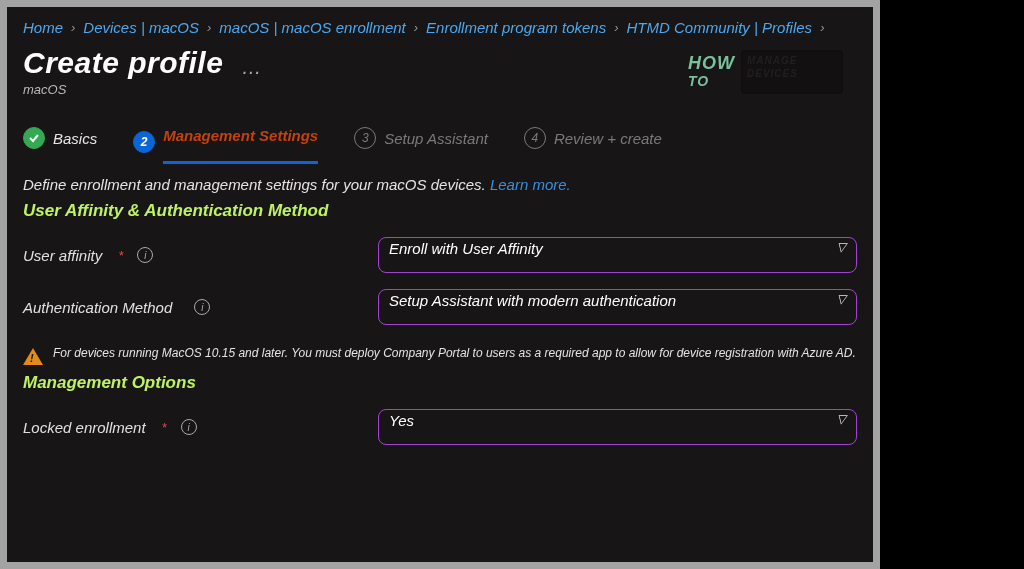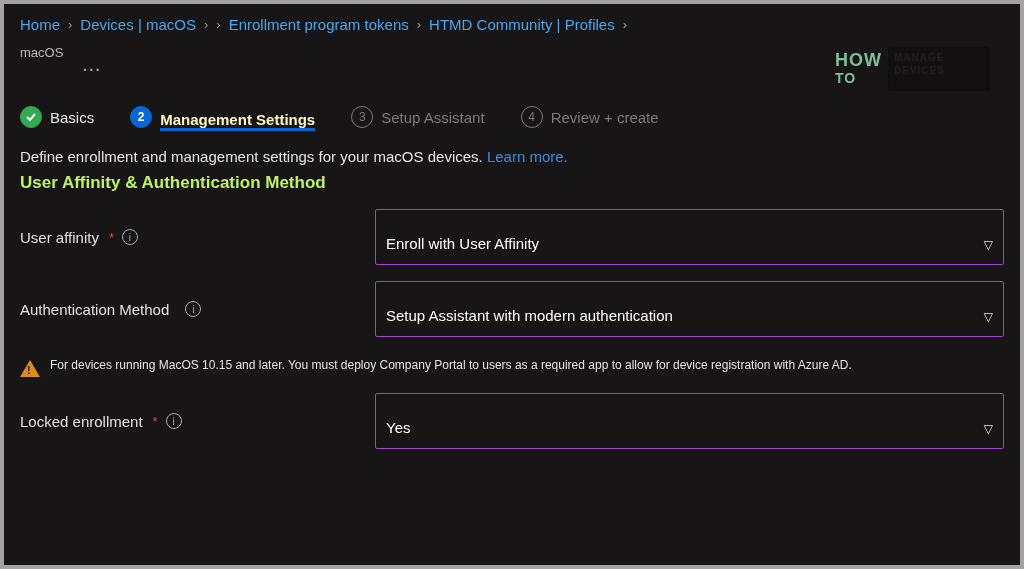--- a/index.html
+++ b/index.html
@@ -7,26 +7,27 @@
     padding: 0;
     width: 1024px;
     height: 569px;
     background: #000;
     font-family: "Segoe UI", -apple-system, BlinkMacSystemFont, sans-serif;
     color: #e6e6e6;
     overflow: hidden;
   }
   .frame {
     box-sizing: border-box;
-    width: 1024px;
+    width: 880px;
     height: 569px;
-    border: 4px solid #a3a3a3;
+    border: 7px solid #a3a3a3;
     background: #171515;
     position: relative;
     padding: 10px 16px 0 16px;
+    font-style: italic;
   }
   
   .breadcrumbs {
     display: flex;
     align-items: center;
     gap: 8px;
     font-size: 15px;
     color: #4ca0e0;
     flex-wrap: wrap;
     margin-top: 2px;
@@ -58,21 +59,20 @@
     font-size: 20px;
     margin-left: 18px;
     margin-top: 10px;
     cursor: pointer;
     letter-spacing: 2px;
   }
   .subtitle {
     font-size: 13px;
     color: #b9b9b9;
     margin-top: 2px;
-    text-align: center;
   }
   
   .watermark {
     position: absolute;
     right: 14px;
     top: 4px;
     display: flex;
     align-items: center;
     gap: 6px;
     opacity: 0.85;
@@ -131,24 +131,24 @@
     color: #fff;
   }
   .step.done .label { color: #e6e6e6; }
   .step.active .badge {
     background: #0a66d6;
     border-color: #0a66d6;
     color: #fff;
     font-weight: 600;
   }
   .step.active .label {
-    color: #fef9c3;
+    color: #c2410c;
     font-weight: 600;
     border-bottom: 3px solid #0a66d6;
-    padding-bottom: 0;
+    padding-bottom: 17px;
     margin-bottom: -8px;
   }
   
   .desc {
     margin-top: 20px;
     font-size: 15px;
     color: #e4e4e4;
   }
   .desc a {
     color: #3b8edc;
@@ -168,21 +168,21 @@
     display: flex;
     align-items: center;
     margin-top: 16px;
   }
   .field-label {
     width: 355px;
     font-size: 15px;
     color: #e0e0e0;
     display: flex;
     align-items: center;
-    gap: 8px;
+    gap: 14px;
   }
   .req {
     color: #e14848;
     font-size: 13px;
     margin-left: 2px;
   }
   .info-icon {
     width: 14px;
     height: 14px;
     border: 1px solid #aaa;
@@ -192,26 +192,26 @@
     justify-content: center;
     font-size: 10px;
     color: #aaa;
     cursor: pointer;
   }
   .select {
     flex: 1;
     max-width: 630px;
     height: 30px;
     border: 1px solid #a342d0;
-    border-radius: 2px;
+    border-radius: 8px;
     background: transparent;
     display: flex;
-    align-items: flex-end;
+    align-items: flex-start;
     justify-content: space-between;
-    padding: 12px 10px;
+    padding: 2px 10px;
     font-size: 15px;
     color: #fff;
     cursor: pointer;
   }
   .select .chev-down {
     font-size: 12px;
     color: #e6e6e6;
   }
   
   .warning {
@@ -249,29 +249,31 @@
 </head>
 <body>
 
 <div class="frame">
 
   <div class="breadcrumbs">
     <span class="crumb">Home</span>
     <span class="chev">›</span>
     <span class="crumb">Devices | macOS</span>
     <span class="chev">›</span>
+    <span class="crumb">macOS | macOS enrollment</span>
     <span class="chev">›</span>
     <span class="crumb">Enrollment program tokens</span>
     <span class="chev">›</span>
     <span class="crumb">HTMD Community | Profiles</span>
     <span class="chev">›</span>
   </div>
 
   <div class="title-row">
     <div>
+      <div class="page-title">Create profile</div>
       <div class="subtitle">macOS</div>
     </div>
     <div class="dots">…</div>
 
     <div class="watermark">
       <div class="wm-howto">
         <div>HOW</div>
         <div class="sub">TO</div>
       </div>
       <div class="wm-box">
@@ -331,20 +333,21 @@
       <span>Setup Assistant with modern authentication</span>
       <span class="chev-down">▽</span>
     </div>
   </div>
 
   <div class="warning">
     <span class="warn-icon"></span>
     <span>For devices running MacOS 10.15 and later. You must deploy Company Portal to users as a required app to allow for device registration with Azure AD.</span>
   </div>
 
+  <div class="section-heading">Management Options</div>
 
   <div class="form-row">
     <div class="field-label">
       <span>Locked enrollment</span>
       <span class="req">*</span>
       <span class="info-icon">i</span>
     </div>
     <div class="select">
       <span>Yes</span>
       <span class="chev-down">▽</span>

